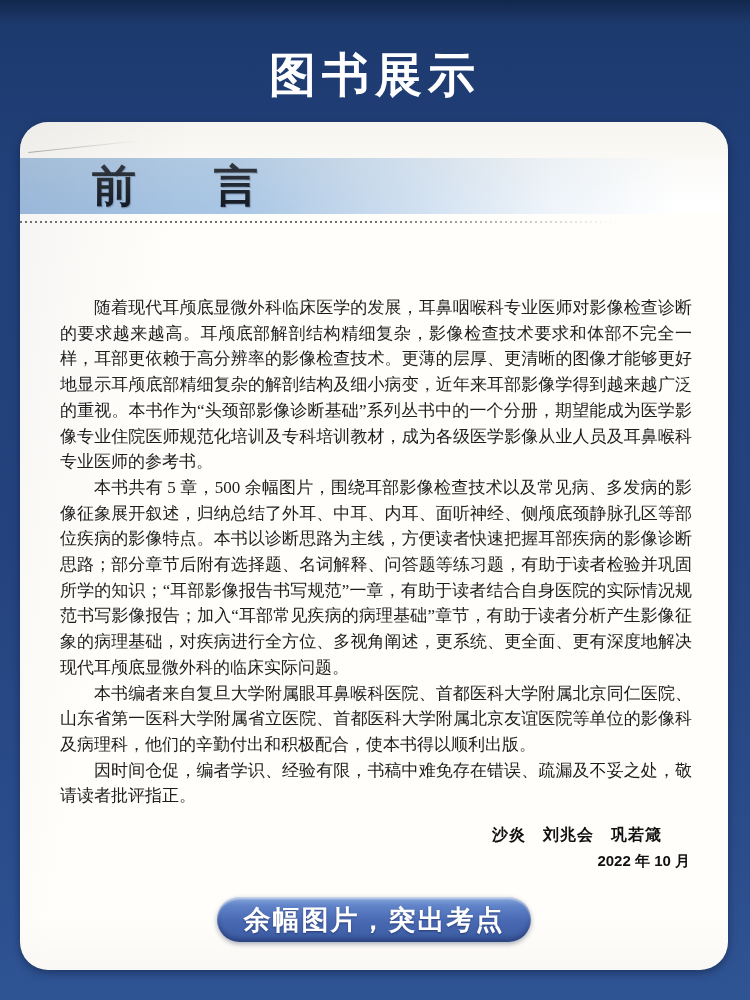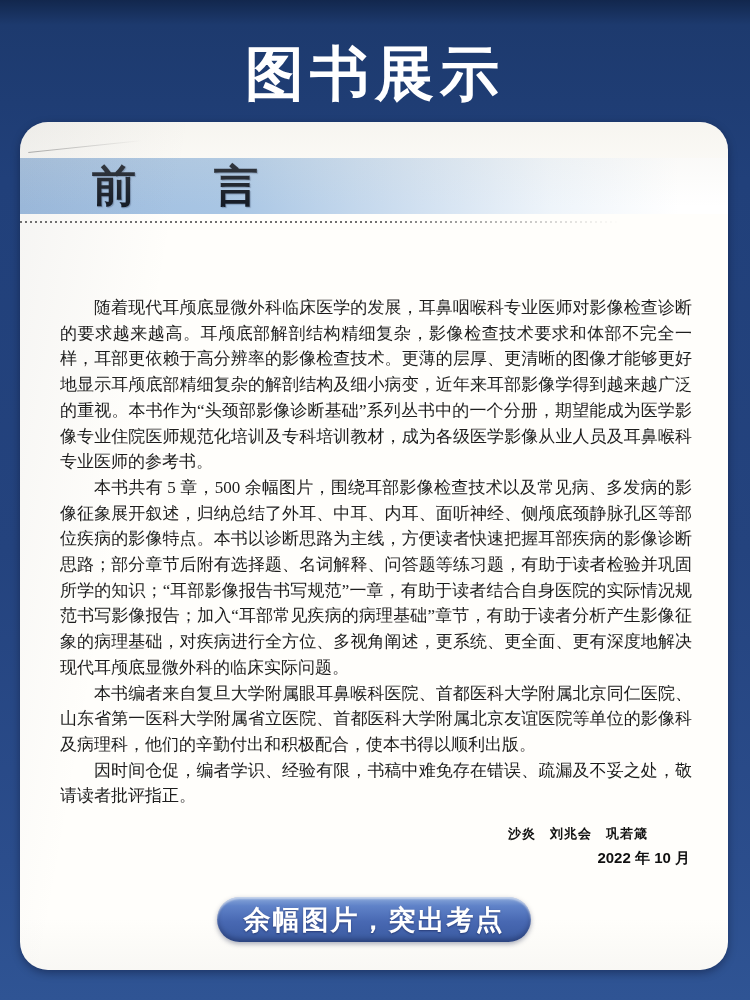--- a/index.html
+++ b/index.html
@@ -4,21 +4,21 @@
 <style>
   html,body{margin:0;padding:0;}
   body{
     width:750px;height:1000px;position:relative;overflow:hidden;
     background:linear-gradient(180deg,#12274d 0%,#1d3a6e 2.5%,#21407a 18%,#24437e 55%,#2b4d8c 86%,#2f5494 100%);
     font-family:"Liberation Sans",sans-serif;
   }
   .banner{
     position:absolute;top:0;left:0;width:750px;height:150px;
     display:flex;align-items:center;justify-content:center;gap:44px;
-    color:#ffffff;font-size:59px;font-weight:900;letter-spacing:6px;
+    color:#ffffff;font-size:47px;font-weight:900;letter-spacing:6px;
     text-rendering:optimizeLegibility;
   }
   .banner span{white-space:nowrap;}
   .card{
     position:absolute;left:20px;top:122px;width:708px;height:848px;
     background:#fffefb;border-radius:28px;overflow:hidden;
     box-shadow:0 3px 8px rgba(0,0,20,.35);
   }
   .card::before{
     content:"";position:absolute;inset:0;pointer-events:none;
@@ -47,21 +47,21 @@
     -webkit-mask:linear-gradient(to right,#000 55%,transparent 93%);
             mask:linear-gradient(to right,#000 55%,transparent 93%);
   }
   .body-text{margin:72px 36px 0 40px;position:relative;}
   .body-text p{
     margin:0;text-indent:2em;text-align:justify;
     font-family:"Liberation Serif","DejaVu Serif",serif;
     font-size:17px;line-height:25.7px;color:#1d1d1d;
   }
   .sig{margin-top:16px;text-align:right;color:#101010;font-weight:700;}
-  .sig-names{font-size:13px;letter-spacing:1px;margin-right:44px;}
+  .sig-names{font-size:16px;letter-spacing:1px;margin-right:30px;}
   .sig-date{font-size:15px;margin-top:6px;margin-right:2px;}
   .pill{
     position:absolute;left:50%;transform:translateX(-50%);bottom:28px;
     width:314px;height:45px;border-radius:23px;
     background:linear-gradient(180deg,#8aa8da 0%,#5f82c8 20%,#4868b2 55%,#3a5aa0 100%);
     box-shadow:inset 0 2px 2px rgba(255,255,255,.55), inset 0 -3px 5px rgba(0,0,30,.28), 0 2px 5px rgba(10,20,60,.35);
     display:flex;align-items:center;justify-content:center;
   }
   .pill span{
     color:#ffffff;font-size:27px;font-weight:800;letter-spacing:2px;

